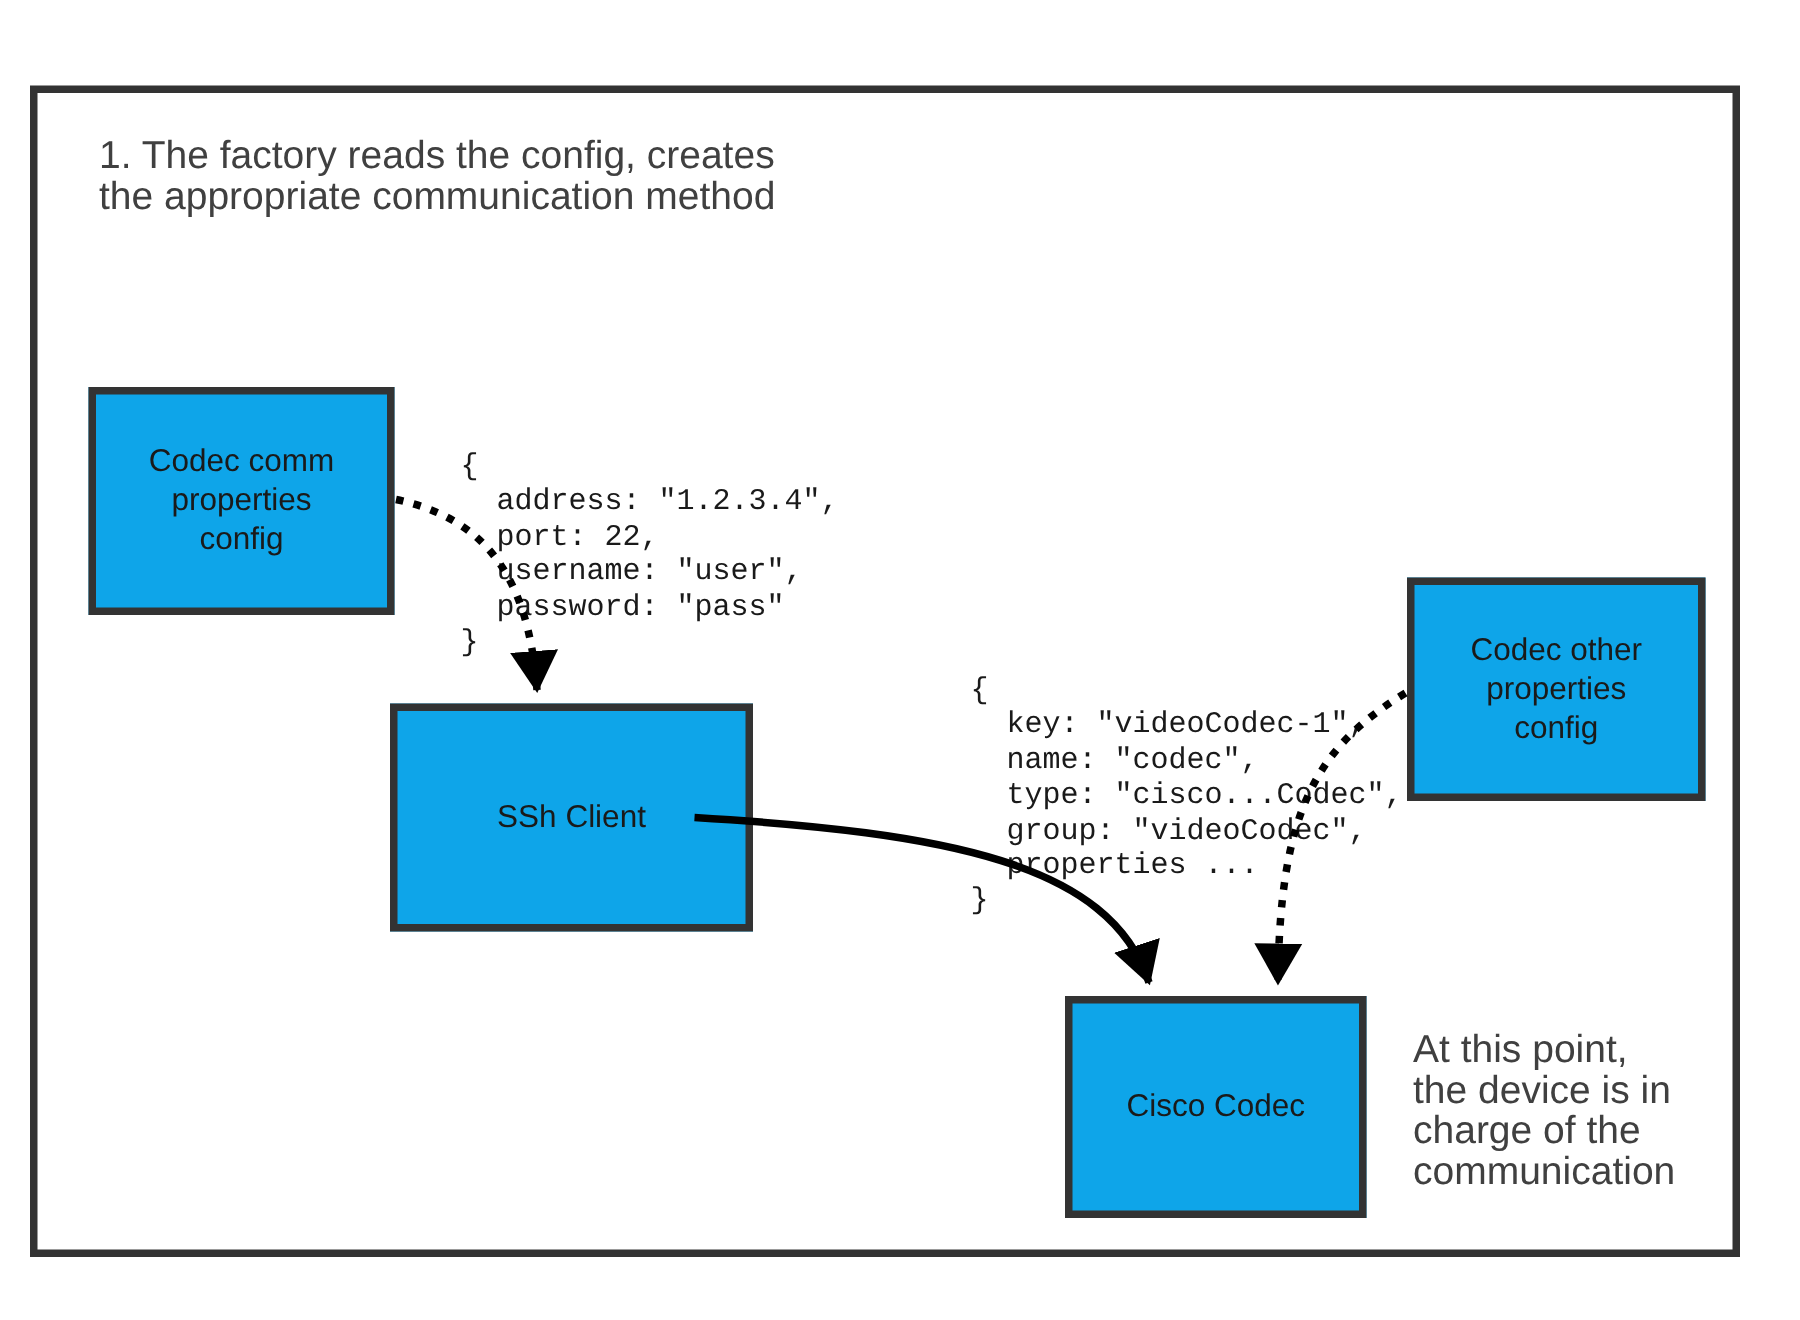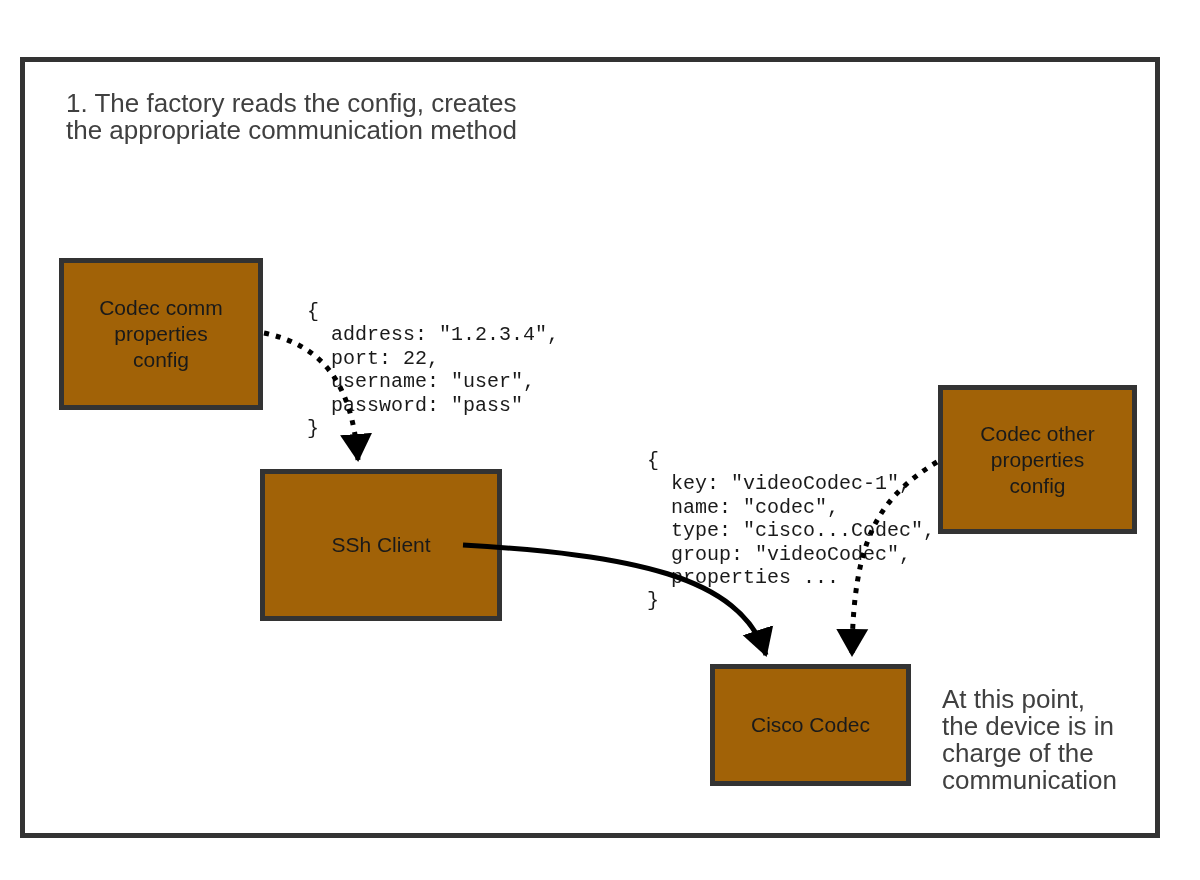--- a/index.html
+++ b/index.html
@@ -34,36 +34,36 @@
     white-space: pre-line;
     color: #404040;
   }
   .note-step1 { left: 66px;  top: 90px; }
   .note-step2 { left: 643px; top: 87px; }
   .note-result { left: 942px; top: 686px; }
   .dbox {
     position: absolute;
     border: 5px solid #333333;
     box-sizing: border-box;
-    background: #a16207;
+    background: #0ea5e9;
     display: flex;
     align-items: center;
     justify-content: center;
     text-align: center;
   }
   .dbox .label {
     font-size: 21px;
     line-height: 26px;
     white-space: pre-line;
     color: #1a1a1a;
   }
   .box-codec-comm  { left: 59px;  top: 258px; width: 204px; height: 152px; }
   .box-ssh-client  { left: 260px; top: 469px; width: 242px; height: 152px; }
   .box-codec-other { left: 938px; top: 385px; width: 199px; height: 149px; }
-  .box-cisco-codec { left: 710px; top: 664px; width: 201px; height: 122px; }
+  .box-cisco-codec { left: 710px; top: 664px; width: 201px; height: 148px; }
   .code {
     position: absolute;
     margin: 0;
     font-family: "Liberation Mono", "DejaVu Sans Mono", monospace;
     font-size: 20px;
     line-height: 23.4px;
     white-space: pre;
     color: #1a1a1a;
   }
   .code-comm  { left: 307px; top: 300px; }

